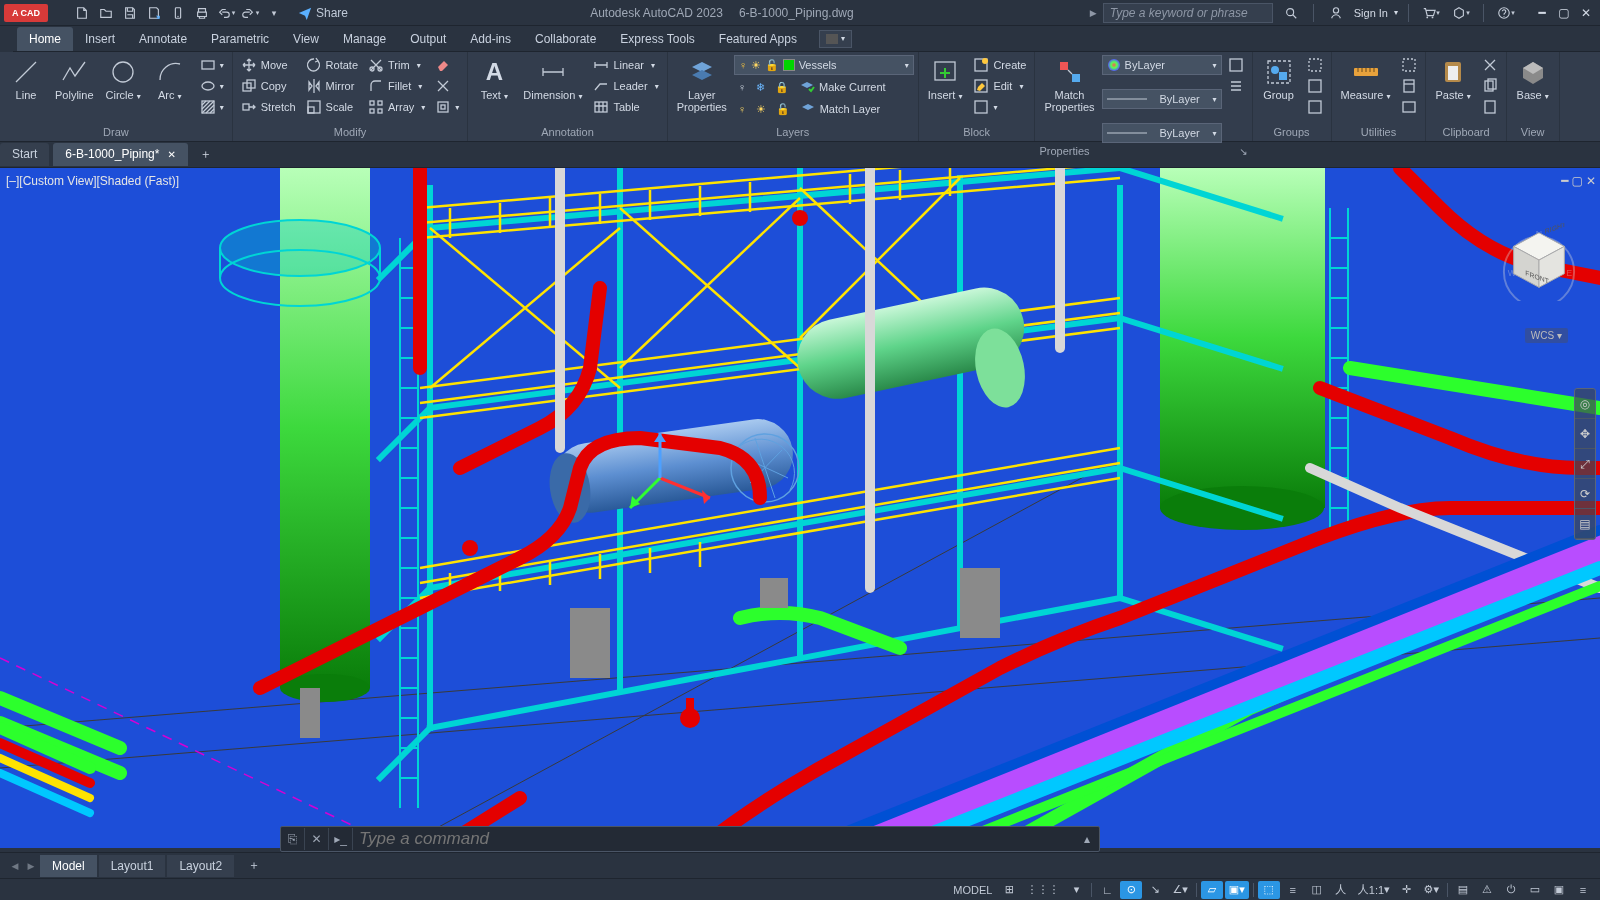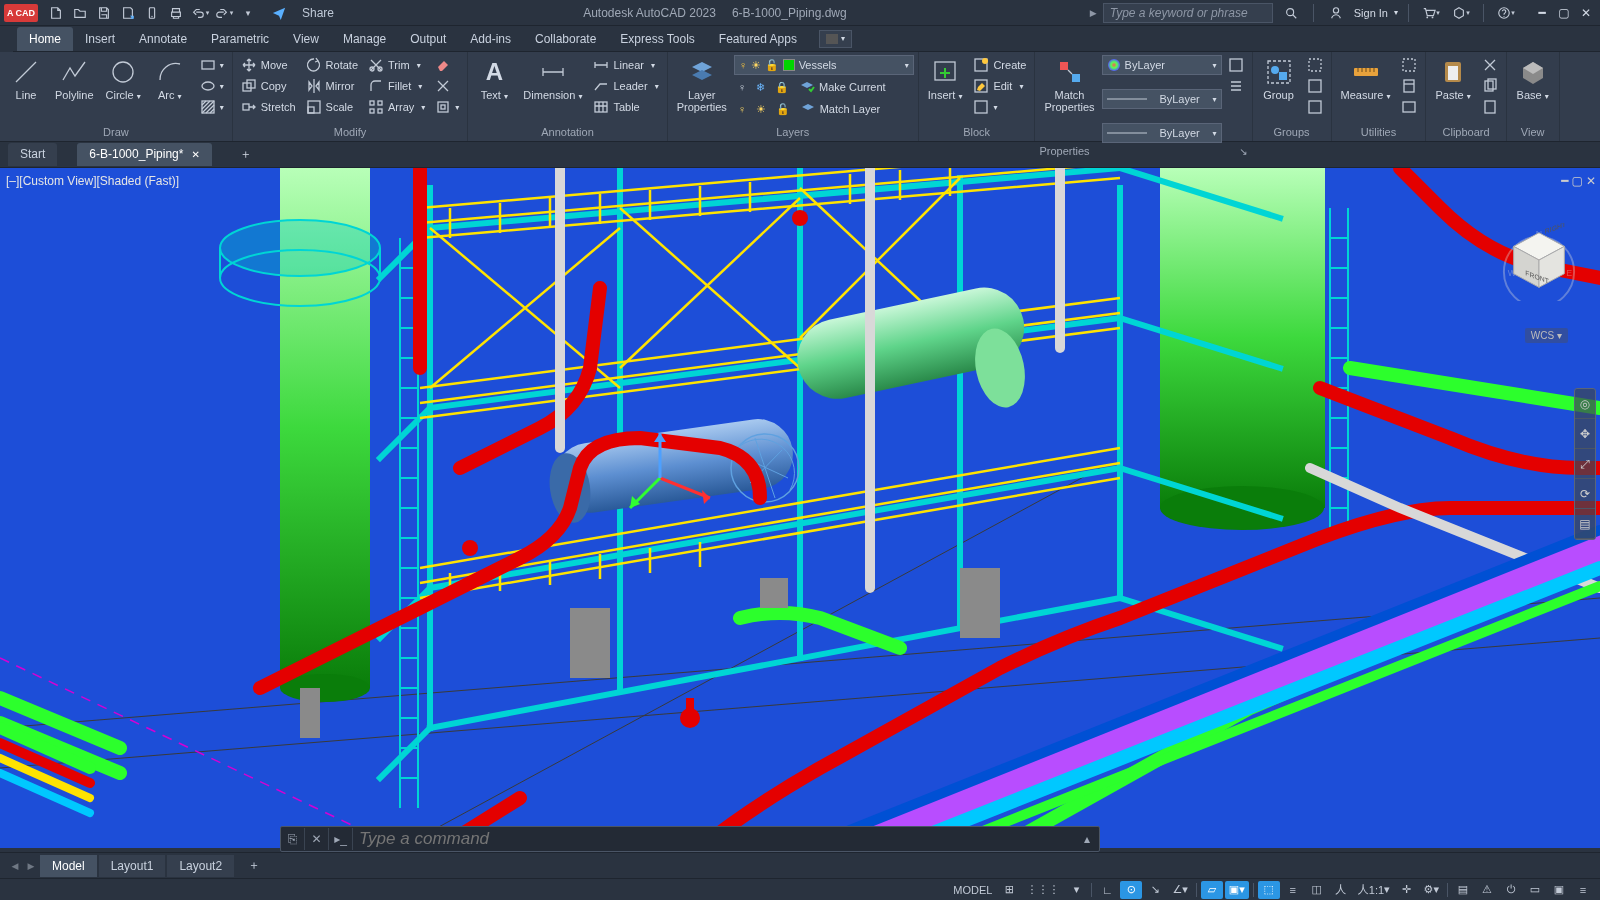--- a/index.html
+++ b/index.html
@@ -1,23 +1,23 @@
 <!DOCTYPE html>
 <html><head>
 <meta charset="utf-8">
 <style>
 * { margin:0; padding:0; box-sizing:border-box; font-family:"Segoe UI",Arial,sans-serif; user-select:none; }
 body { width:1600px; height:900px; background:#2A3340; color:#d3dae5; overflow:hidden; font-size:12px; position:relative;}
 
 
 .qat { height:26px; background:#2A3340; display:flex; align-items:center; padding:0 4px; border-bottom:1px solid #1e252f;}
-.qat .logo { width:34px; height:18px; background:#d73a39; color:#fff; font-size:9px; font-weight:bold; display:flex; align-items:center; justify-content:center; border-radius:2px; margin-right:6px;}
+.qat .logo { width:44px; height:18px; background:#d73a39; color:#fff; font-size:9px; font-weight:bold; display:flex; align-items:center; justify-content:center; border-radius:2px; margin-right:22px;}
 .qat .qbtn { width:22px; height:20px; display:flex; align-items:center; justify-content:center; color:#c2cad6; margin:0 1px; cursor:pointer;}
 .qat .qbtn svg{width:14px;height:14px;}
-.qat .share { display:flex; align-items:center; gap:16px; color:#bfc9d7; margin-left:6px; padding:0 6px; cursor:pointer;}
+.qat .share { display:flex; align-items:center; gap:4px; color:#bfc9d7; margin-left:6px; padding:0 6px; cursor:pointer;}
 .qat .title-area { flex:1; display:flex; justify-content:center; gap:16px; color:#9fa8b6;}
 .qat .right { display:flex; align-items:center; gap:6px; margin-left:auto;}
 .qat .search-box { width:170px; height:20px; background:#353f4e; border:1px solid #4a5566; display:flex; align-items:center; padding:0 6px; font-style:italic; color:#8e97a6;}
 .qat .sep-v { width:1px; height:18px; background:#4a5566; margin:0 4px;}
 .winctrls { display:flex; gap:2px; margin-left:8px;}
 .winctrls span{width:20px;height:18px;display:flex;align-items:center;justify-content:center;cursor:pointer;}
 
 
 .tabs { height:26px; background:#2A3340; display:flex; align-items:center; border-bottom:1px solid #1e252f; padding-left:4px;margin-left:13px;}
 .tabs .tab { padding:5px 12px; color:#c9d2df; cursor:pointer; font-size:12px;}
@@ -33,21 +33,21 @@
 .vbtn .ic { width:28px; height:28px; display:flex; align-items:center; justify-content:center;}
 .vbtn .lbl { font-size:11px; line-height:12px; text-align:center; color:#d3dae5;}
 .mini-col { display:flex; flex-direction:column; gap:1px;}
 .mini { display:flex; align-items:center; gap:4px; padding:2px 4px; cursor:pointer; font-size:11px; white-space:nowrap;}
 .mini .ic{width:16px;height:16px;display:flex;align-items:center;justify-content:center;}
 .sel { height:20px; background:#455263; border:1px solid #5a6578; display:flex; align-items:center; padding:0 4px; font-size:11px; color:#d3dae5; gap:4px;}
 .sel .drop{margin-left:auto;font-size:8px;}
 .layer-swatch{width:12px;height:12px;border:1px solid #888;}
 
 
-.filetabs { height:26px; background:#2A3340; display:flex; align-items:center; padding:0 8px; gap:20px; border-bottom:1px solid #1e252f;}
+.filetabs { height:26px; background:#2A3340; display:flex; align-items:center; padding:0 0; gap:4px; border-bottom:1px solid #1e252f;}
 .filetabs .ft{ padding:4px 12px 5px; background:#353f4e; color:#c9d2df; display:flex; align-items:center; gap:8px; border-radius:3px 3px 0 0; cursor:pointer; font-size:12px;}
 .filetabs .ft.active{ background:#455263; color:#fff;}
 .filetabs .ft .close{font-size:10px;}
 .filetabs .plus{padding:4px 8px;cursor:pointer;}
 
 
 .viewport { position:relative; height:680px; background:#1d4ed8; overflow:hidden;}
 .vp-label { position:absolute; top:6px; left:6px; color:#e5e5e5; font-size:12px; z-index:5;}
 .vp-ctrls { position:absolute; top:6px; right:4px; display:flex; gap:3px; z-index:5;}
 .vp-ctrls span{color:#ccc;font-size:12px;cursor:pointer;}

